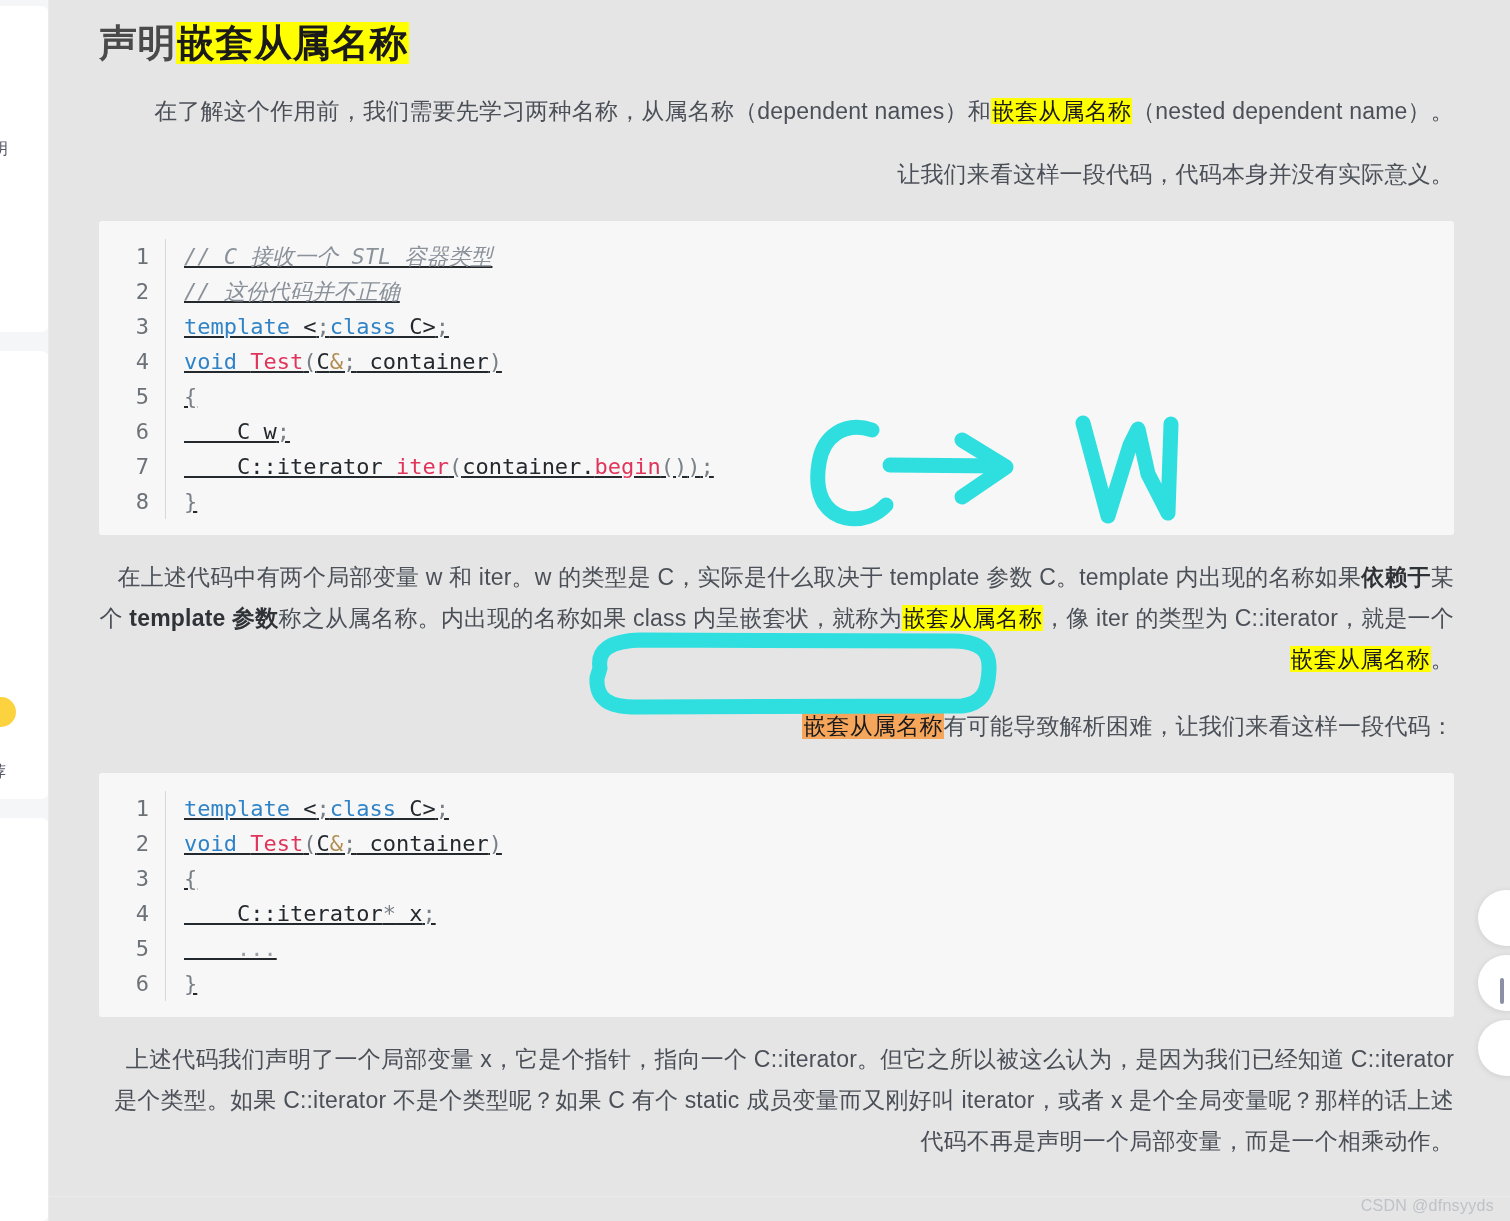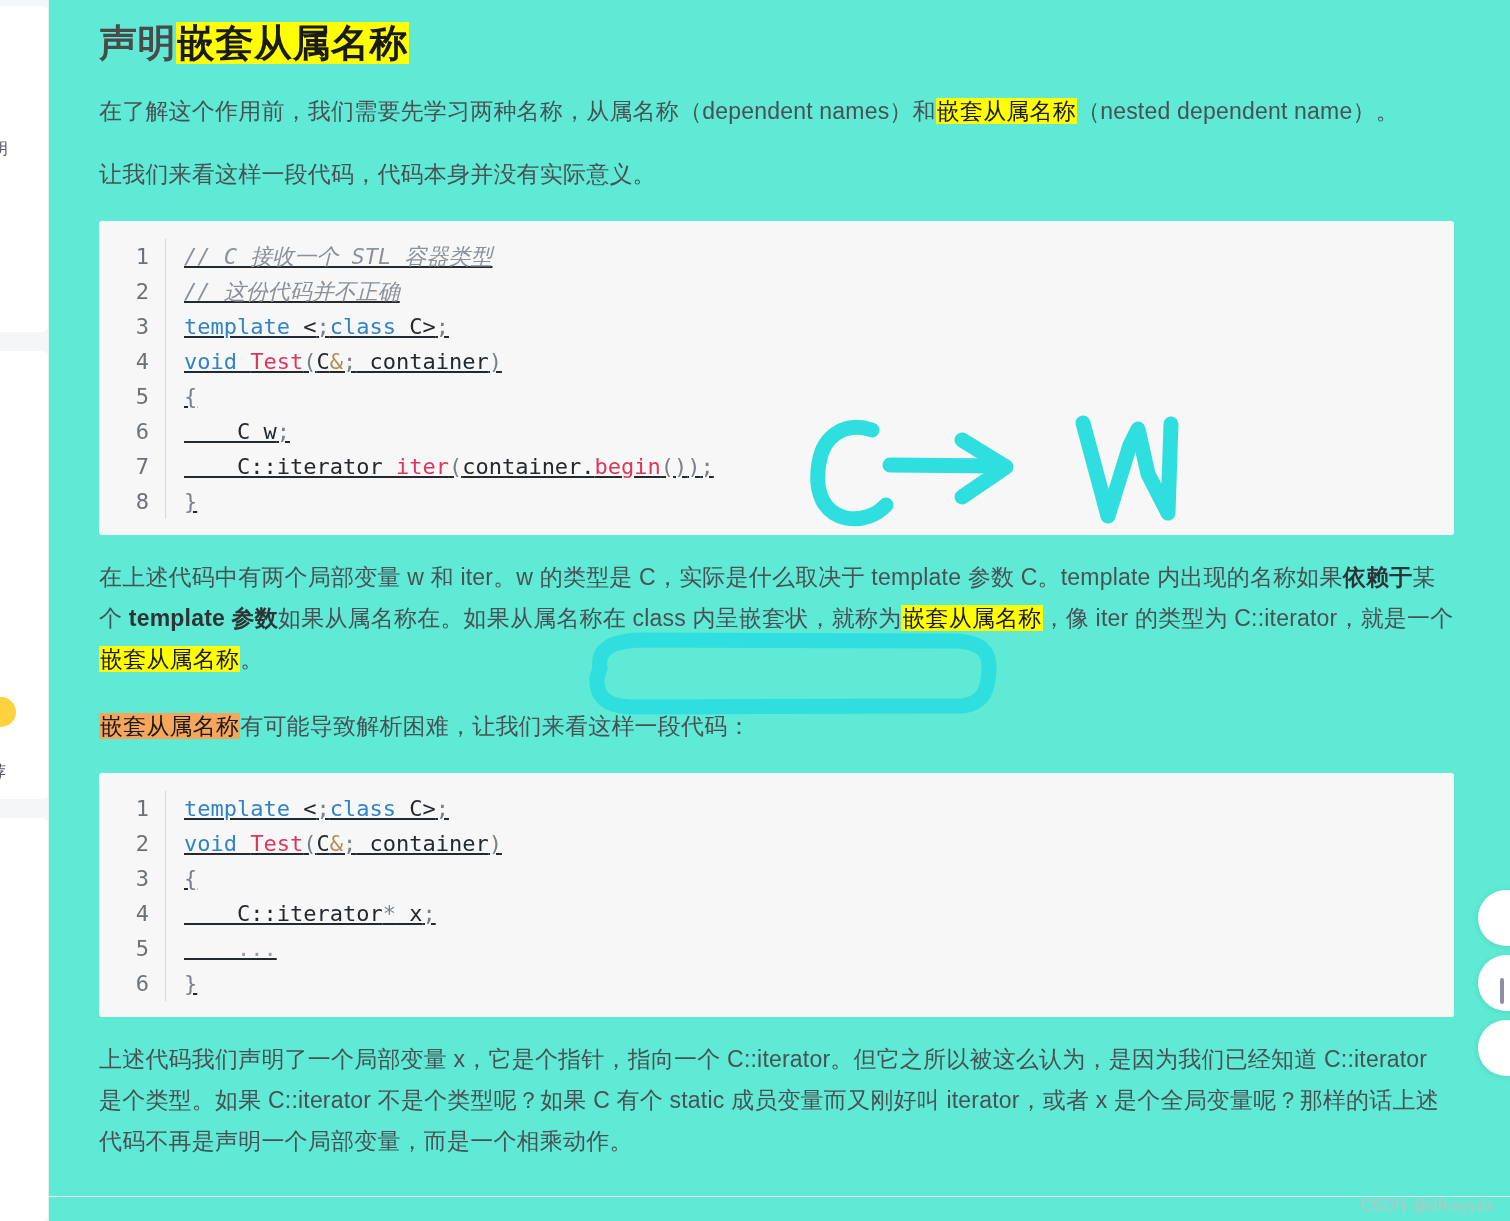--- a/index.html
+++ b/index.html
@@ -52,37 +52,37 @@
     border-radius:50%;background:#fdd23f;
   }
   .rail-divider{
     position:absolute;left:48px;top:0;width:1px;height:1221px;
     background:#ececec;
   }
 
   
   #article{
     position:absolute;left:49px;top:0;width:1461px;height:1221px;
-    background:#5eead4;
+    background:#e5e5e5;
     padding:0;box-sizing:border-box;
   }
   #article-inner{
     position:absolute;left:50px;top:0;width:1355px;
   }
 
   .art-title{
     margin:0;padding-top:18px;
     font-size:38px;font-weight:bold;color:#4a4a4a;
     letter-spacing:.5px;line-height:1.35;
   }
 
   p.para{
     margin:0;padding-top:22px;
     font-size:23px;line-height:41px;color:#4b5058;
-    letter-spacing:.2px;text-align:left;
+    letter-spacing:.2px;text-align:right;
   }
   p.para.tight{padding-top:26px;}
 
   mark.hl-yellow{background:#ffff00;color:#1a1a1a;padding:0 1px;}
   mark.hl-orange{background:#f6a65b;color:#1a1a1a;padding:0 1px;}
   b.strong{font-weight:bold;color:#2f3237;}
 
   
   .codeblock{
     margin:26px 0 0 0;background:#f7f7f8;
@@ -192,21 +192,21 @@
         <div class="coderow">
           <div class="lineno">7</div>
           <div class="codecell">    C::iterator <span class="c-fn">iter</span><span class="c-punct">(</span>container.<span class="c-fn">begin</span><span class="c-punct">(</span><span class="c-punct">)</span><span class="c-punct">)</span><span class="c-punct">;</span></div>
         </div>
         <div class="coderow">
           <div class="lineno">8</div>
           <div class="codecell"><span class="c-punct">}</span></div>
         </div>
       </div>
 
-    <p class="para"><span>在上述代码中有两个局部变量 w 和 iter。w 的类型是 C，实际是什么取决于 template 参数 C。template 内出现的名称如果</span><b class="strong">依赖于</b><span>某个 </span><b class="strong">template 参数</b><span>如果从属名称在。如果从属名称在 class 内呈嵌套状，就称为</span><mark class="hl-yellow">嵌套从属名称</mark><span>，像 iter 的类型为 C::iterator，就是一个</span><mark class="hl-yellow">嵌套从属名称</mark><span>。</span></p>
+    <p class="para"><span>在上述代码中有两个局部变量 w 和 iter。w 的类型是 C，实际是什么取决于 template 参数 C。template 内出现的名称如果</span><b class="strong">依赖于</b><span>某个 </span><b class="strong">template 参数</b><span>称之从属名称。内出现的名称如果 class 内呈嵌套状，就称为</span><mark class="hl-yellow">嵌套从属名称</mark><span>，像 iter 的类型为 C::iterator，就是一个</span><mark class="hl-yellow">嵌套从属名称</mark><span>。</span></p>
 
     <p class="para tight"><mark class="hl-orange">嵌套从属名称</mark><span>有可能导致解析困难，让我们来看这样一段代码：</span></p>
 
     <div class="codeblock" id="code-2">
         <div class="coderow">
           <div class="lineno">1</div>
           <div class="codecell"><span class="c-kw">template</span> &lt;<span class="c-punct">;</span><span class="c-kw">class</span> C&gt;<span class="c-punct">;</span></div>
         </div>
         <div class="coderow">
           <div class="lineno">2</div>

